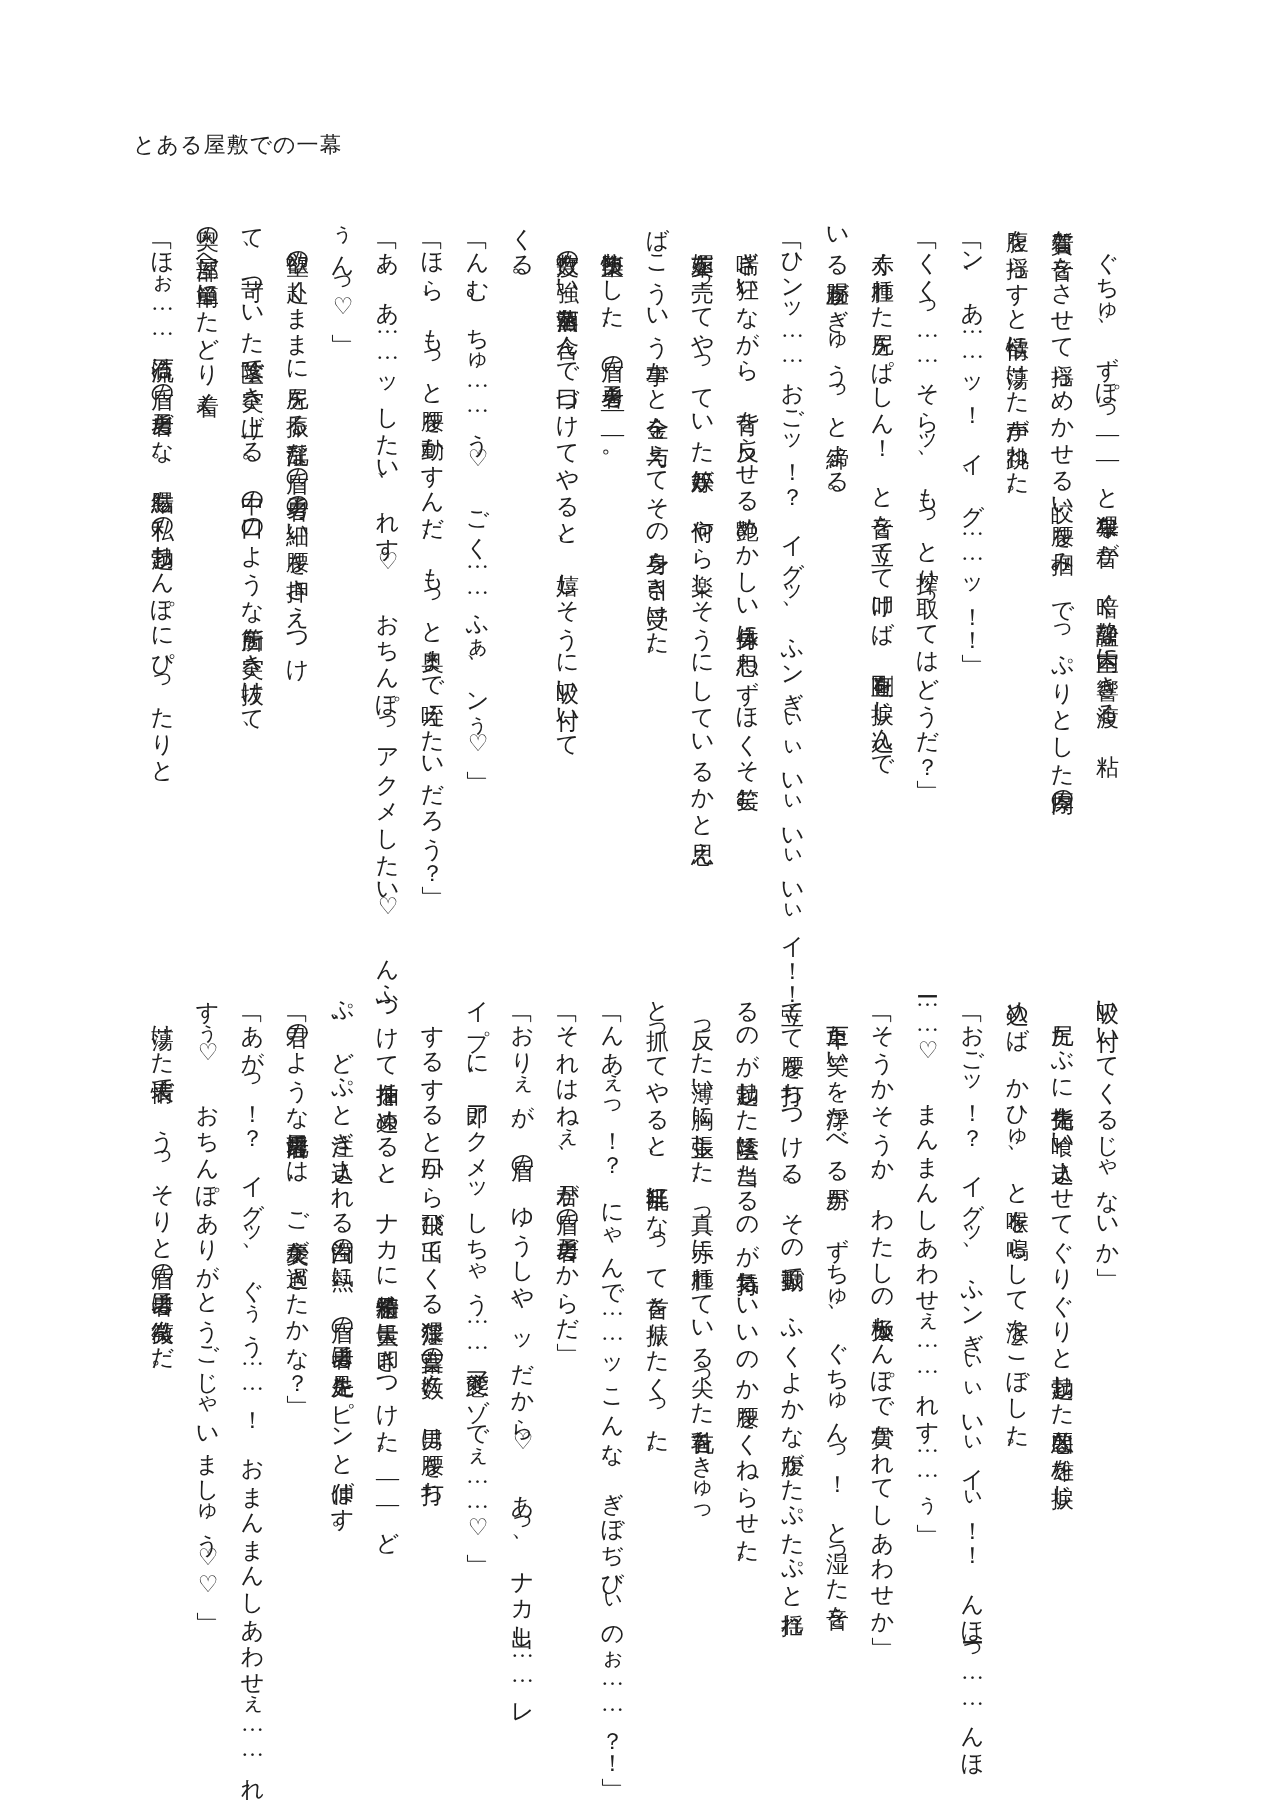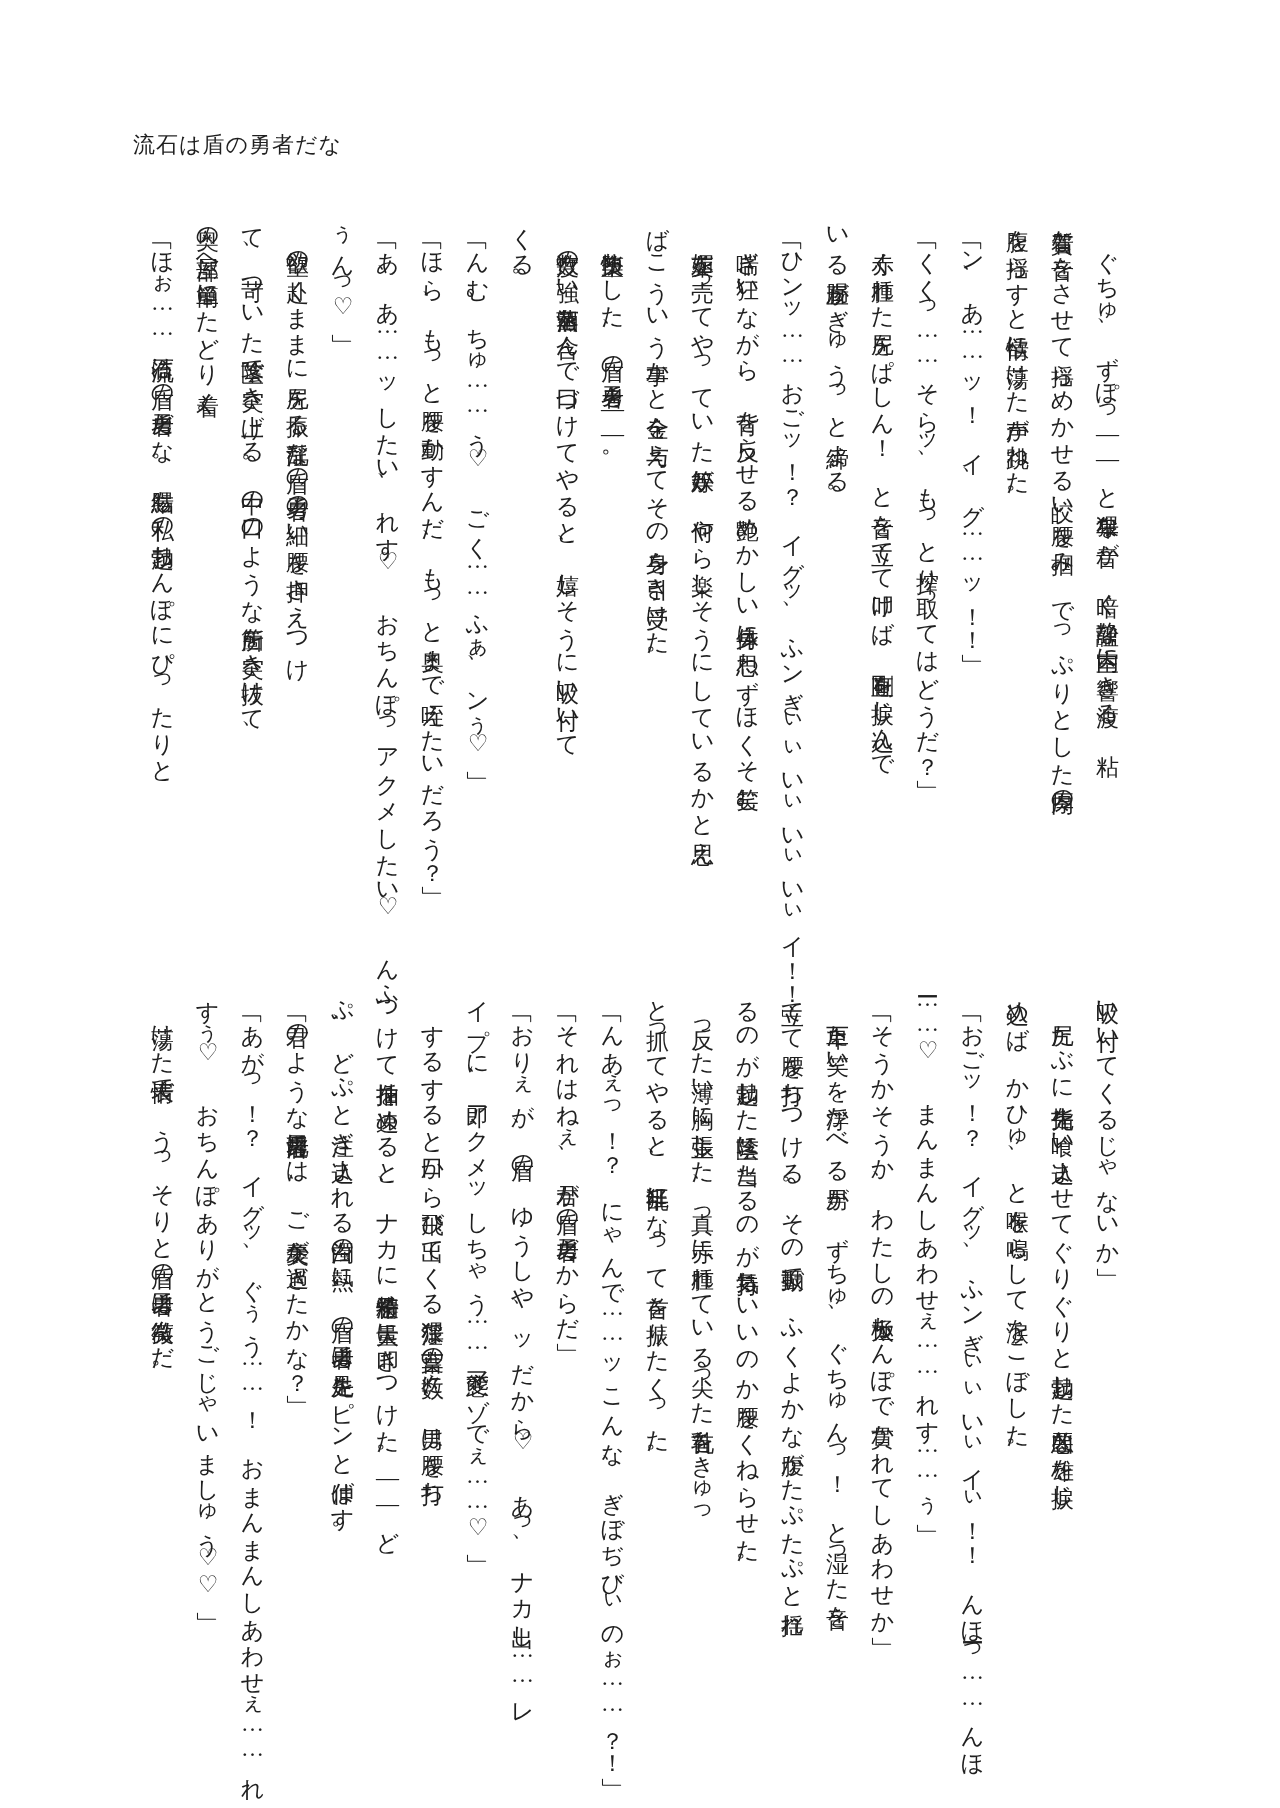--- a/index.html
+++ b/index.html
@@ -36,21 +36,21 @@
   .vblock-bottom { top: 985px; }
   .vblock p {
     margin: 0;
     padding: 0;
     white-space: nowrap;
   }
 </style>
 </head>
 <body>
 
-<div class="page-title">流石は盾の勇者だな</div>
+<div class="page-title">とある屋敷での一幕</div>
 
 <div class="vblock vblock-top">
     <p>　ぐちゅ、ずぽっ――と卑猥な音が、暗く静謐な室内に響き渡る。粘</p>
     <p>着質な音をさせて揺らめかせる皎い腰を掴み、でっぷりとした肉厚の</p>
     <p>腹を揺らすと情欲に蕩けた声が跳ねた。</p>
     <p>　「ン、あ……ッ！　イ、グ……ッ！！」</p>
     <p>　「くくっ……そらッ、もっと搾り取ってはどうだ？」</p>
     <p>　赤く腫れた尻をぱしん！　と音を立てて叩けば、剛直を捩じ込んで</p>
     <p>いる直腸がぎゅうっと締まる。</p>
     <p>　「ひンッ……おごッ！？　イグッ、ふンぎぃぃいぃいぃいぃイ！！」</p>

